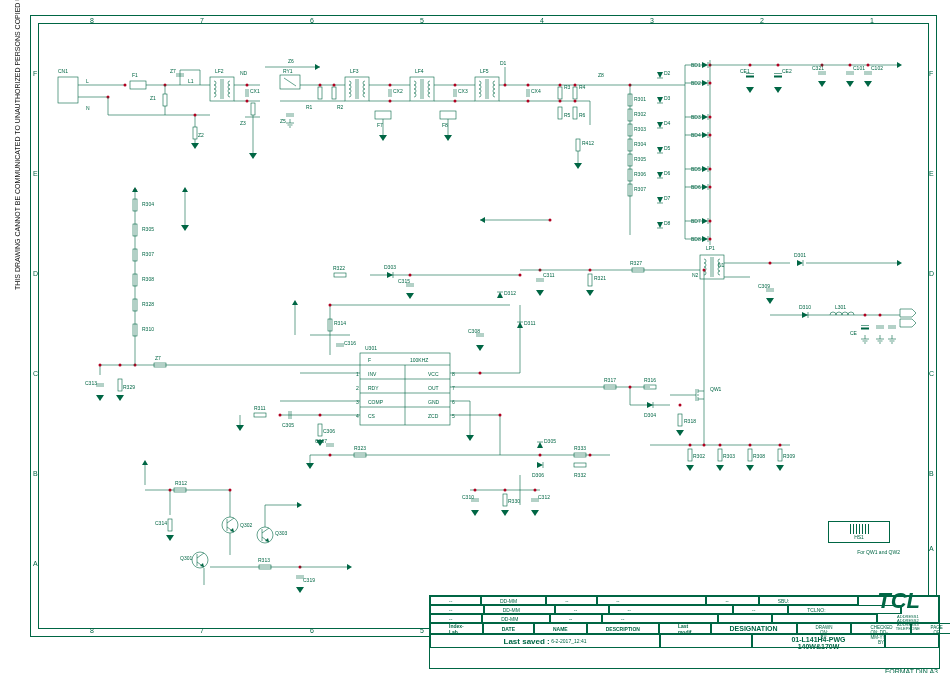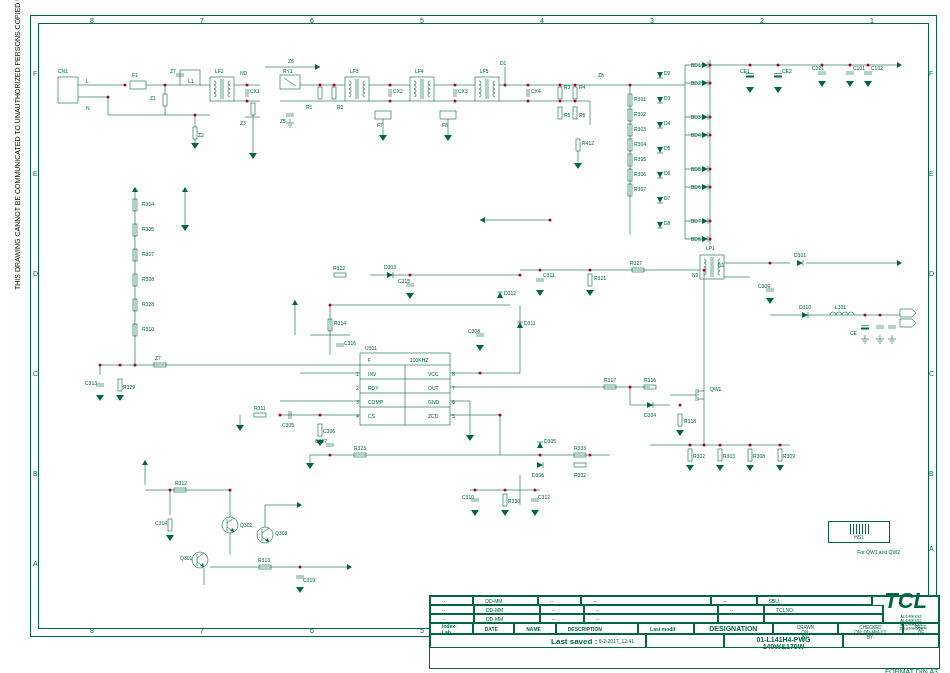--- a/index.html
+++ b/index.html
@@ -4,21 +4,21 @@
 <style>
 body{margin:0;background:#fff;font-family:Arial,sans-serif;font-size:5px;color:#064}
 .sheet{position:relative;width:950px;height:673px;margin:0 auto}
 .frame{position:absolute;left:30px;top:15px;width:905px;height:620px;border:1px solid #064}
 .frame-inner{position:absolute;left:38px;top:23px;width:889px;height:604px;border:1px solid #064}
 .sidetxt{position:absolute;left:14px;top:290px;transform:rotate(-90deg);transform-origin:left top;font-size:7px;color:#111;white-space:nowrap}
 .grid-label{position:absolute;font-size:7px;color:#064}
 .titleblk{position:absolute;right:10px;bottom:4px;width:509px;height:72px;border:1px solid #064;background:#fff}
 .tcl{font-style:italic;font-weight:bold;font-size:22px;color:#064}
 .tb-row{display:flex}
-.tb-cell{border:0.5px solid #064;padding:1px 11px;font-size:5px;color:#064;display:flex;align-items:center}
+.tb-cell{border:0.5px solid #064;padding:1px 18px;font-size:5px;color:#064;display:flex;align-items:center}
 .last{font-weight:bold;font-size:8px;color:#064}
 .desig{font-weight:bold;font-size:7px;text-align:center}
 .format{position:absolute;right:12px;bottom:-2px;font-size:7px;color:#064}
 .svg-layer{position:absolute;left:30px;top:15px;width:905px;height:620px}
 .svg-layer line,.svg-layer rect,.svg-layer circle,.svg-layer path,.svg-layer polyline{stroke:#064;stroke-width:0.6;fill:none}
 .svg-layer .node{fill:#b00020;stroke:none}
 .svg-layer .fill{fill:#064;stroke:none}
 .svg-layer text{fill:#064;font-size:5px;font-family:Arial}
 .hs1{position:absolute;right:60px;bottom:130px;width:60px;height:20px;border:1px solid #064}
 .hs1 .bars{display:flex;gap:2px;justify-content:center;padding-top:2px}
@@ -687,21 +687,21 @@
       <span>CHECKED</span>
       <span><span>ON:</span> <span>DD-MM-YY</span></span>
       <span><span>BY:</span></span>
     </div>
     <div class="tb-cell" style="flex:1;flex-direction:column;font-size:4.5px">
       <span>PAGE</span>
       <span>OF</span>
     </div>
   </div>
   <div class="tb-row" style="height:14px">
-    <div class="tb-cell" style="width:192px;justify-content:flex-end"><span class="last">Last saved :</span>&nbsp;<span>6-2-2017_12:41</span></div>
+    <div class="tb-cell" style="width:192px;justify-content:center"><span class="last">Last saved :</span>&nbsp;<span>6-2-2017_12:41</span></div>
     <div class="tb-cell" style="width:54px"></div>
     <div class="tb-cell desig" style="width:95px;flex-direction:column">
       <span>01-L141H4-PWG</span>
       <span>140W&amp;170W</span>
     </div>
     <div class="tb-cell" style="flex:1"></div>
   </div>
 </div>
 
 <div class="format">FORMAT DIN A3</div>

